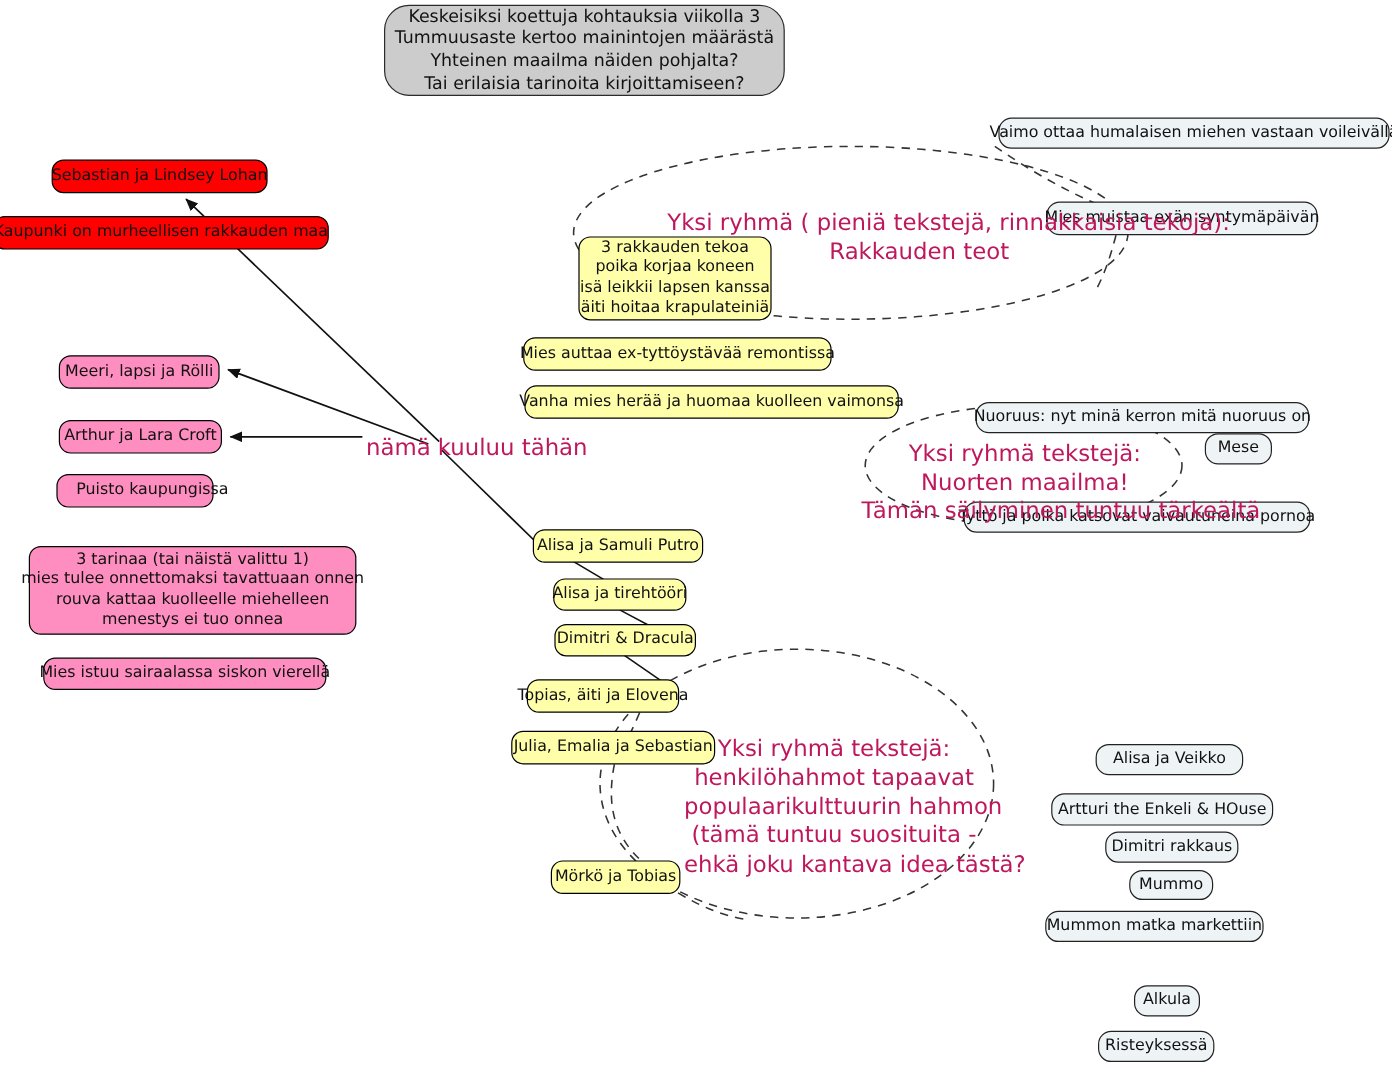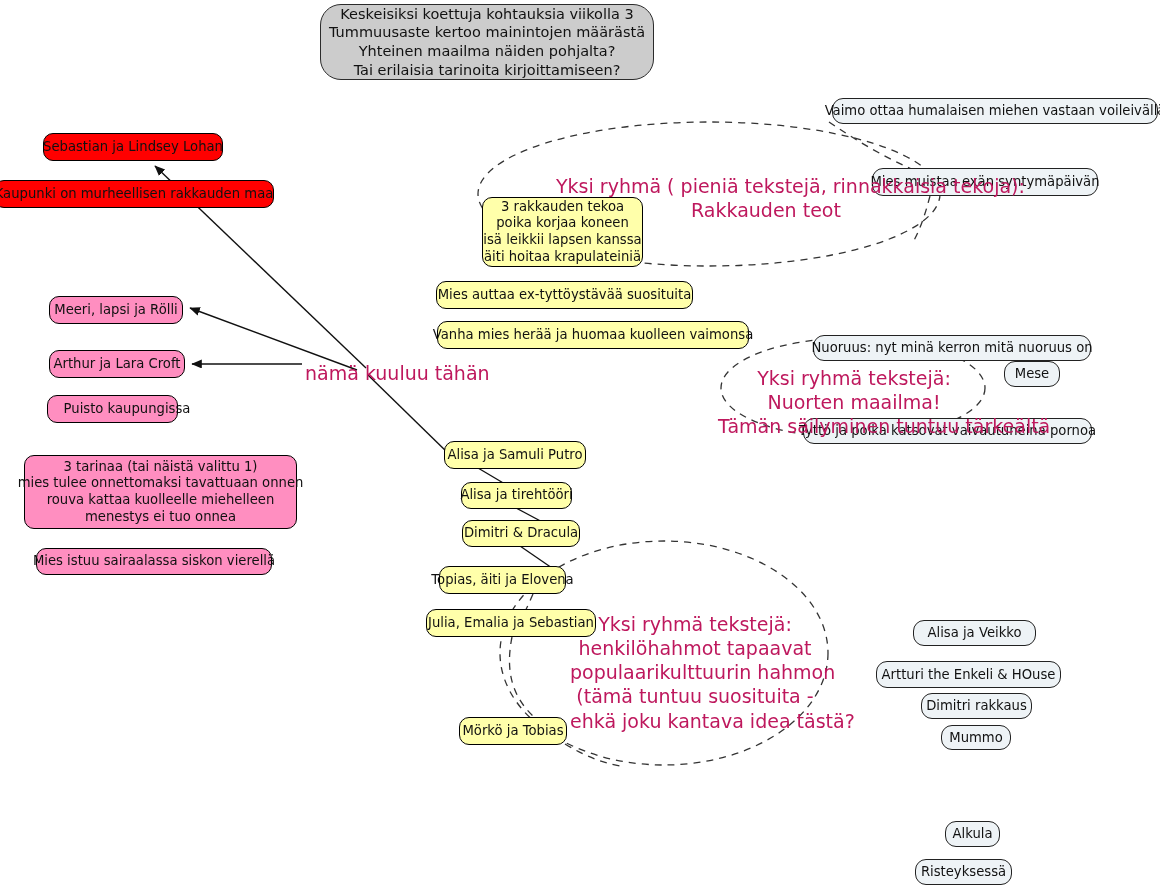--- a/index.html
+++ b/index.html
@@ -131,38 +131,39 @@
   <div class="node n-pink" style="left:24px;top:455px;width:273px;height:74px;">3 tarinaa (tai näistä valittu 1)
 mies tulee onnettomaksi tavattuaan onnen
 rouva kattaa kuolleelle miehelleen
 menestys ei tuo onnea</div>
   <div class="node n-pink" style="left:36px;top:548px;width:236px;height:27px;">Mies istuu sairaalassa siskon vierellä</div>
 
   <div class="node n-yellow" style="left:482px;top:197px;width:161px;height:70px;">3 rakkauden tekoa
 poika korjaa koneen
 isä leikkii lapsen kanssa
 äiti hoitaa krapulateiniä</div>
-  <div class="node n-yellow" style="left:436px;top:281px;width:257px;height:28px;">Mies auttaa ex-tyttöystävää suosituita</div>
+  <div class="node n-yellow" style="left:436px;top:281px;width:257px;height:28px;">Mies auttaa ex-tyttöystävää remontissa</div>
   <div class="node n-yellow" style="left:437px;top:321px;width:312px;height:28px;">Vanha mies herää ja huomaa kuolleen vaimonsa</div>
   <div class="node n-yellow" style="left:444px;top:441px;width:142px;height:28px;">Alisa ja Samuli Putro</div>
   <div class="node n-yellow" style="left:461px;top:482px;width:111px;height:27px;">Alisa ja tirehtööri</div>
   <div class="node n-yellow" style="left:462px;top:520px;width:118px;height:27px;">Dimitri &amp; Dracula</div>
   <div class="node n-yellow" style="left:439px;top:566px;width:127px;height:28px;">Topias, äiti ja Elovena</div>
   <div class="node n-yellow" style="left:426px;top:609px;width:170px;height:28px;">Julia, Emalia ja Sebastian</div>
   <div class="node n-yellow" style="left:459px;top:717px;width:108px;height:28px;">Mörkö ja Tobias</div>
 
   <div class="node n-white" style="left:832px;top:98px;width:326px;height:26px;">Vaimo ottaa humalaisen miehen vastaan voileivällä</div>
   <div class="node n-white" style="left:872px;top:168px;width:226px;height:28px;">Mies muistaa exän syntymäpäivän</div>
   <div class="node n-white" style="left:813px;top:335px;width:278px;height:26px;">Nuoruus: nyt minä kerron mitä nuoruus on</div>
   <div class="node n-white" style="left:1004px;top:361px;width:56px;height:26px;">Mese</div>
   <div class="node n-white" style="left:803px;top:418px;width:289px;height:26px;">Tyttö ja poika katsovat vaivautuneina pornoa</div>
   <div class="node n-white" style="left:913px;top:620px;width:123px;height:26px;">Alisa ja Veikko</div>
   <div class="node n-white" style="left:876px;top:661px;width:185px;height:27px;">Artturi the Enkeli &amp; HOuse</div>
   <div class="node n-white" style="left:921px;top:693px;width:111px;height:26px;">Dimitri rakkaus</div>
   <div class="node n-white" style="left:941px;top:725px;width:70px;height:25px;">Mummo</div>
+  <div class="node n-white" style="left:871px;top:759px;width:182px;height:26px;">Mummon matka markettiin</div>
   <div class="node n-white" style="left:945px;top:821px;width:55px;height:26px;">Alkula</div>
   <div class="node n-white" style="left:915px;top:859px;width:97px;height:26px;">Risteyksessä</div>
 
   <div class="floating" style="left:556px;top:174px;width:420px;">Yksi ryhmä ( pieniä tekstejä, rinnakkaisia tekoja):
 Rakkauden teot</div>
   <div class="floating left" style="left:305px;top:361px;">nämä kuuluu tähän</div>
   <div class="floating" style="left:718px;top:366px;width:272px;">Yksi ryhmä tekstejä:
 Nuorten maailma!
 Tämän säilyminen tuntuu tärkeältä</div>
   <div class="floating" style="left:570px;top:612px;width:250px;">Yksi ryhmä tekstejä:

